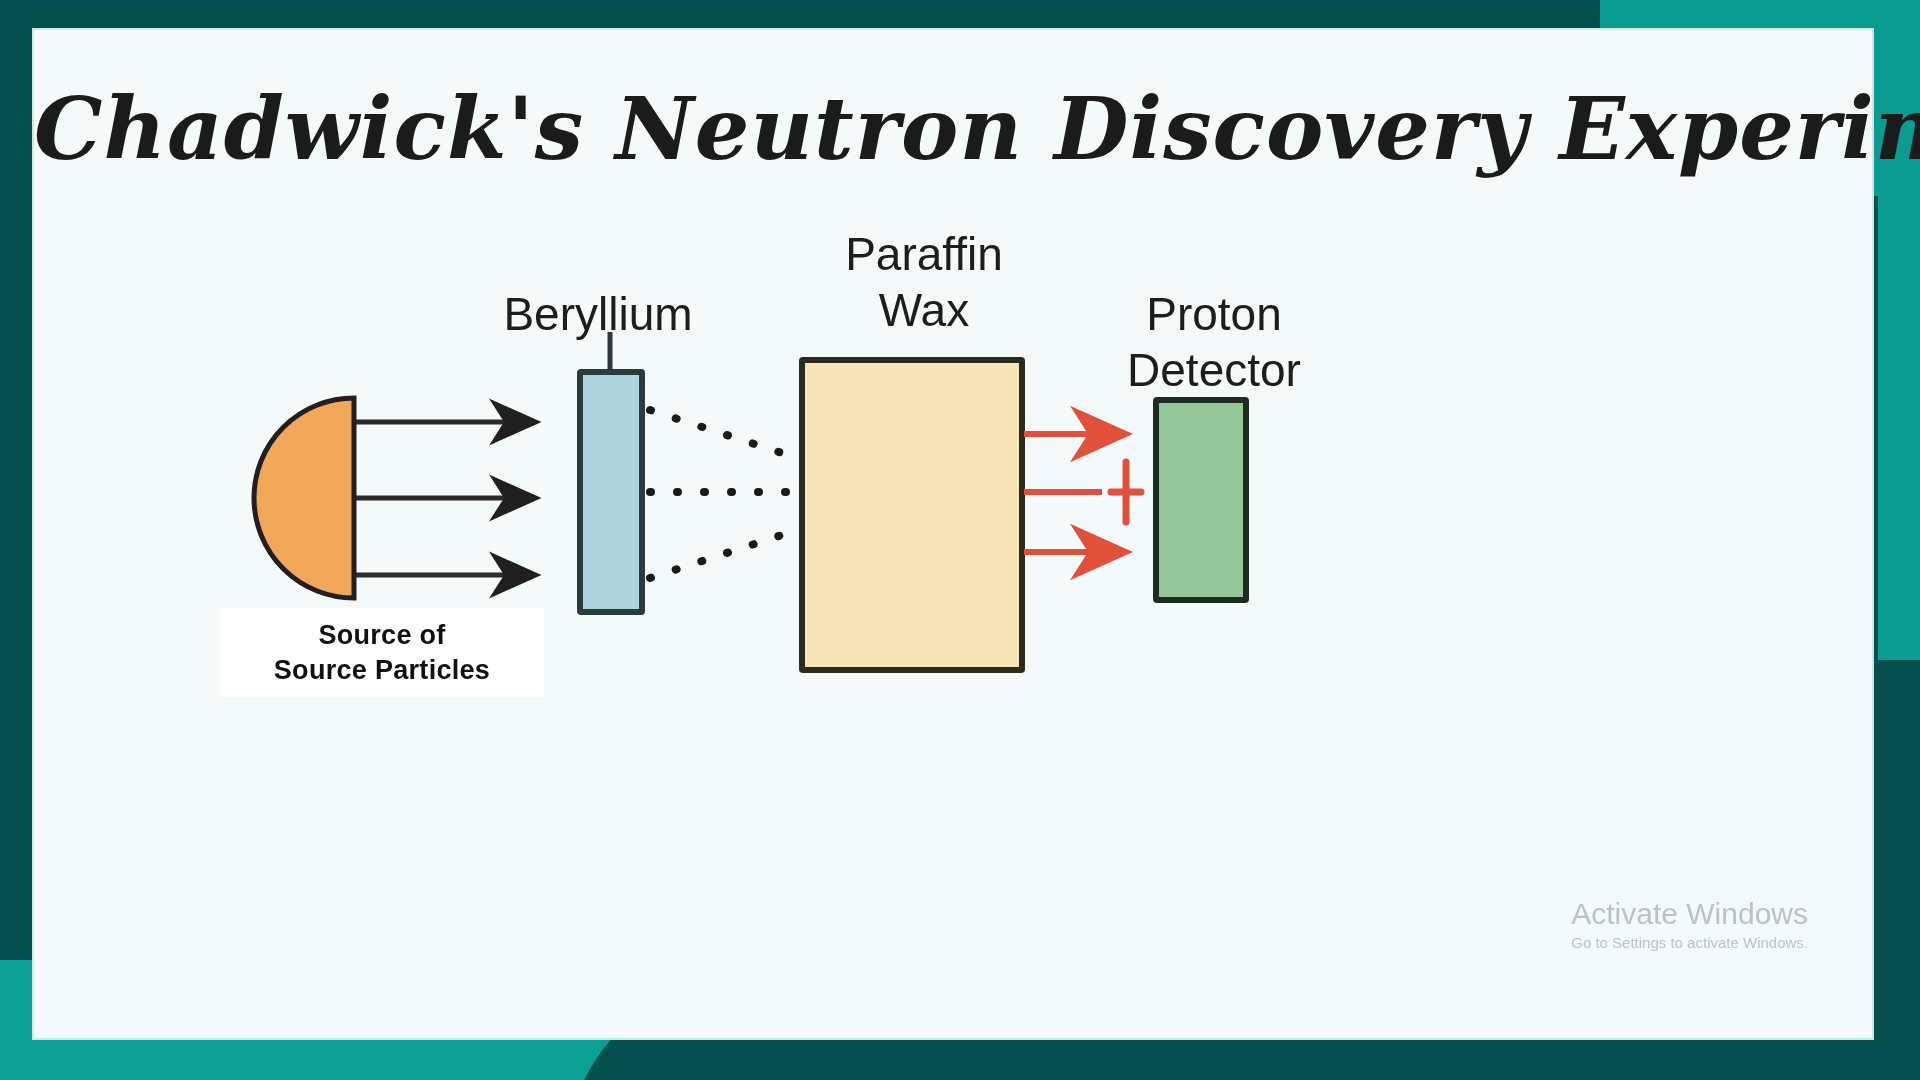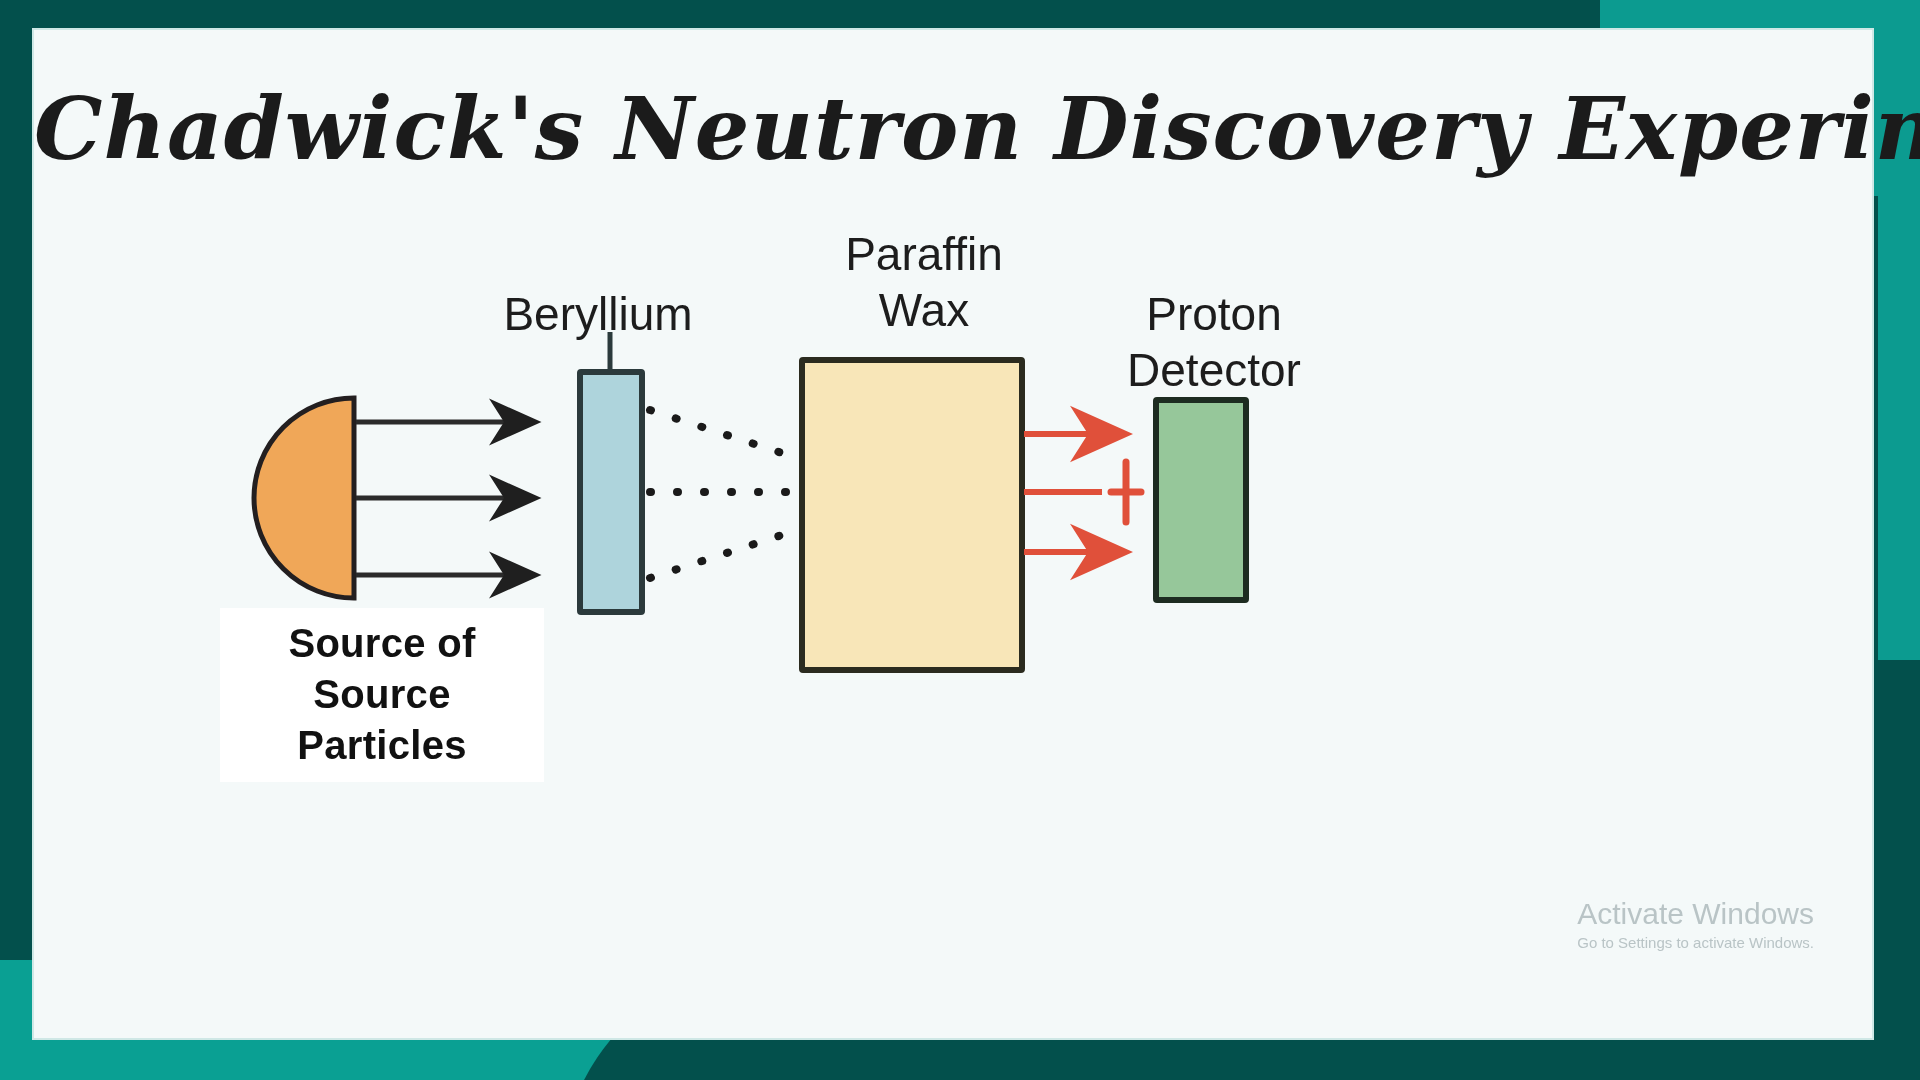--- a/index.html
+++ b/index.html
@@ -105,30 +105,30 @@
   #label-detector  { left: 1020px; top: 256px; width: 320px; }
 
   .source-caption {
     position: absolute;
     left: 186px;
     top: 578px;
     width: 300px;
     padding: 10px 12px;
     background: #ffffff;
     color: #111111;
-    font-size: 40px;
+    font-size: 27px;
     font-weight: bold;
     line-height: 1.28;
     text-align: center;
     letter-spacing: 0.3px;
   }
 
   .watermark {
     position: absolute;
-    right: 58px;
+    right: 64px;
     bottom: 86px;
     text-align: right;
     color: #b9c4c6;
     user-select: none;
   }
   .watermark .wm-title {
     font-size: 30px;
     line-height: 1.22;
   }
   .watermark .wm-sub {

